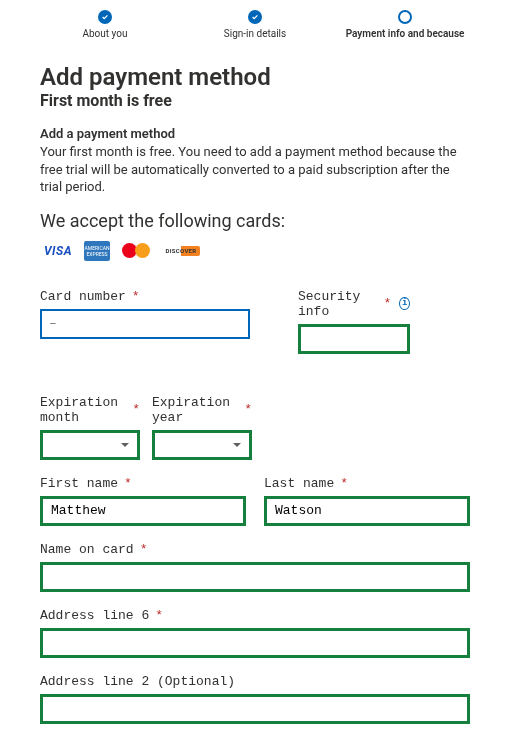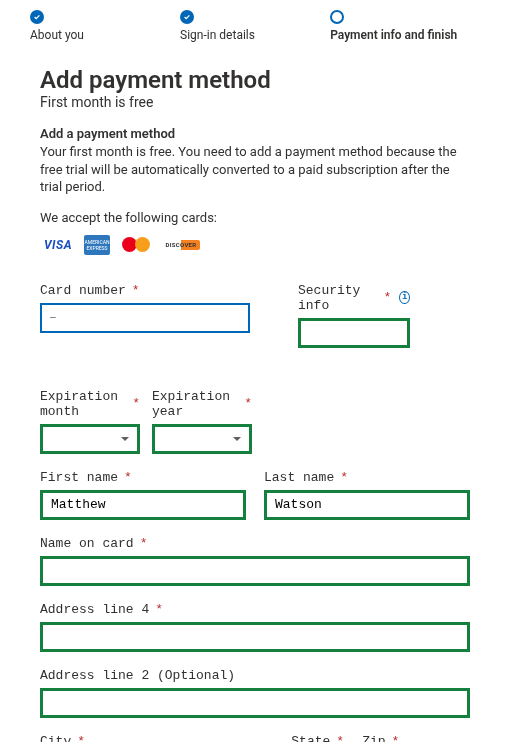--- a/index.html
+++ b/index.html
@@ -13,41 +13,41 @@
   }
   
   .stepper {
     display: flex;
     justify-content: space-between;
     padding: 0 20px 18px 20px;
   }
   .step {
     display: flex;
     flex-direction: column;
-    align-items: flex-start;
+    align-items: center;
     width: 33.3%;
     text-align: center;
-    font-size: 12px;
+    font-size: 10px;
   }
   .step-icon {
     width: 14px; height: 14px;
     border-radius: 50%;
     margin-bottom: 4px;
     display: flex; align-items: center; justify-content: center;
   }
   .step-icon.done { background:#0067b8; }
   .step-icon.done svg { width:8px; height:8px; }
   .step-icon.current { background:#fff; border:2.5px solid #0067b8; }
   .step-label-current { font-weight:600; }
   
   .page-title { font-size:24px; font-weight:600; margin: 6px 0 0 0; padding: 0 30px 0 30px; }
-  .page-subtitle { font-size:14px; font-weight:400; margin: 0 30px 16px 30px; }
+  .page-subtitle { font-size:16px; font-weight:700; margin: 0 30px 16px 30px; }
   .section-title { font-size:13px; font-weight:600; margin: 0 30px 2px 30px; }
   .section-desc { font-size:13px; margin: 0 30px 14px 30px; line-height:1.35; }
-  .accept-text { font-size:13px; margin: 0 30px 10px 30px; }
+  .accept-text { font-size:18px; margin: 0 30px 10px 30px; }
   
   .card-logos { display:flex; gap:8px; margin:0 30px 28px 30px; align-items:center; }
   .logo { width:36px; height:20px; display:flex; align-items:center; justify-content:center; border-radius:2px; }
   .visa { color:#1a4fbf; font-weight:700; font-style:italic; font-size:12px; letter-spacing:0.5px; }
   .amex { background:#2E77BC; color:#fff; width:26px; height:20px; font-size:5px; text-align:center; display:flex; align-items:center; justify-content:center; }
   .mc { position:relative; width:28px; height:18px; }
   .mc-circle { position:absolute; width:15px; height:15px; border-radius:50%; top:1.5px; }
   .mc-red { background:#eb001b; left:0; }
   .mc-or  { background:#f79e1b; right:0; }
   .discover { width:38px; height:10px; background:linear-gradient(to right, transparent 50%, #f48120 50%); color:#333; font-size:6px; font-weight:700; letter-spacing:0.3px; display:flex; align-items:center; }
@@ -100,21 +100,21 @@
   <div class="step">
     <div class="step-icon done">
       <svg viewBox="0 0 10 10">
           <polyline points="2,5 4,7 8,3" fill="none" stroke="#fff" stroke-width="1.6"></polyline>
         </svg>
     </div>
     <span>Sign-in details</span>
   </div>
   <div class="step">
     <div class="step-icon current"></div>
-    <span class="step-label-current">Payment info and finish</span>
+    <span class="step-label-current">Payment info and because</span>
   </div>
 </div>
 
 <h1 class="page-title">Add payment method</h1>
 <div class="page-subtitle">First month is free</div>
 
 <div class="section-title">Add a payment method</div>
 <div class="section-desc">Your first month is free. You need to add a payment method because the free trial will be automatically converted to a paid subscription after the trial period.</div>
 <div class="accept-text">We accept the following cards:</div>
 
@@ -196,21 +196,21 @@
         <span>Name on card</span>
           <span class="req">*</span>
       </label>
       <input type="text" value="" style="">
     </div>
   </div>
 
   <div class="row">
     <div class="field grow">
       <label class="fld-label">
-        <span>Address line 4</span>
+        <span>Address line 6</span>
           <span class="req">*</span>
       </label>
       <input type="text" value="" style="">
     </div>
   </div>
 
   <div class="row">
     <div class="field grow">
       <label class="fld-label">
         <span>Address line 2 (Optional)</span>

